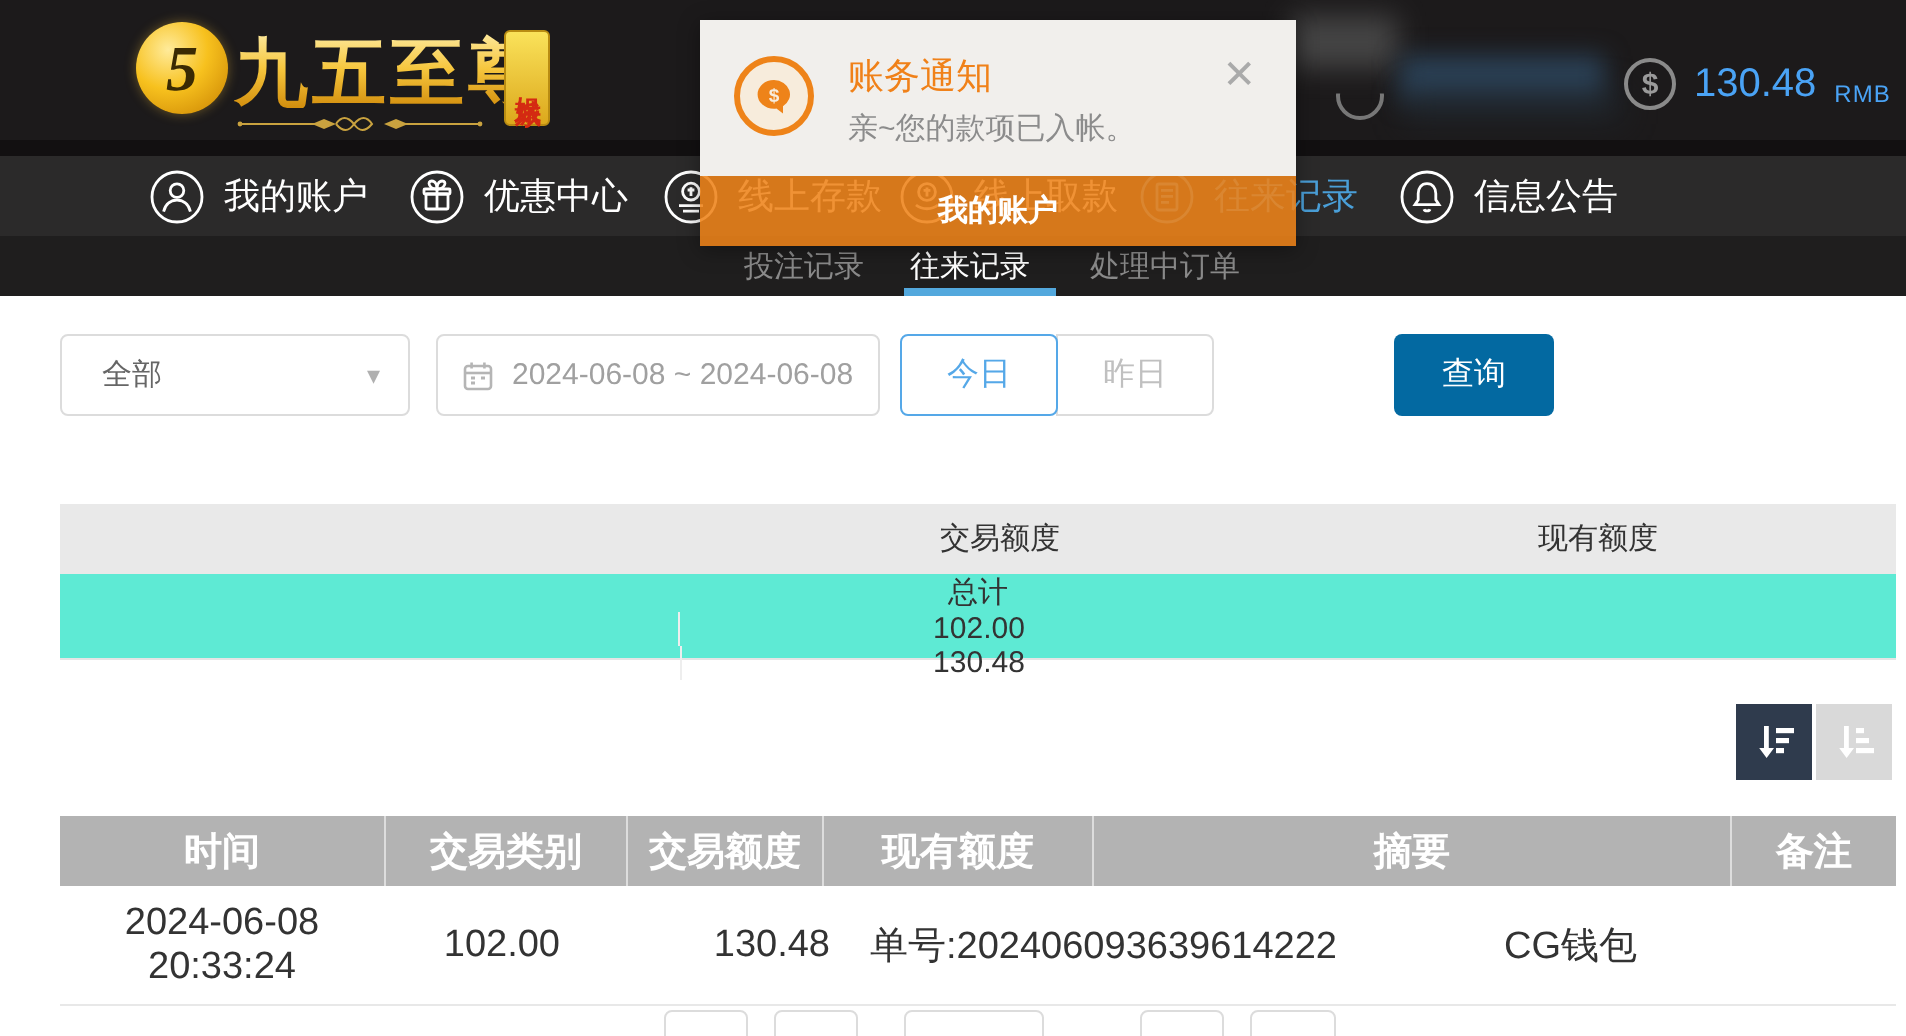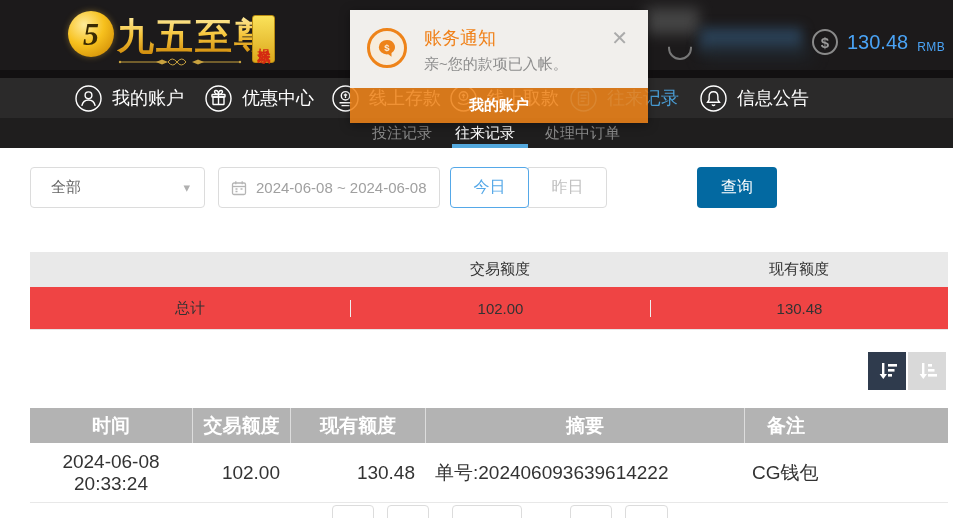--- a/index.html
+++ b/index.html
@@ -75,21 +75,21 @@
   .quick button:first-child { border-radius:4px 0 0 4px; margin-left:0; }
   .quick button:last-child { border-radius:0 4px 4px 0; }
   .quick button.active { border-color:#55a8e8; color:#55a8e8; position:relative; z-index:1; border-radius:4px; }
   .search-btn {
     position:absolute; left:697px; top:167px; width:80px; height:41px;
     background:#0369a1; border:none; border-radius:4px; color:#fff; font-size:16px; cursor:pointer; font-family:inherit;
   }
   
   .sum { position:absolute; left:30px; top:252px; width:918px; font-size:15px; color:#333; }
   .sum-head { display:flex; height:35px; background:#e9e9e9; align-items:center; }
-  .sum-row { display:flex; height:43px; background:#ef4444; align-items:center; border-bottom:1px solid #e5e5e5; }
+  .sum-row { display:flex; height:43px; background:#5eead4; align-items:center; border-bottom:1px solid #e5e5e5;flex-direction:column; }
   .sum .c1 { width:320px; text-align:center; }
   .sum .c2 { width:300px; text-align:center; border-left:1px solid #eee; }
   .sum .c3 { width:298px; text-align:center; border-left:1px solid #eee; }
   .sum-head .c2, .sum-head .c3 { border-left:none; }
   
   .sorts { position:absolute; left:868px; top:352px; display:flex; gap:2px; }
   .sort-btn { width:38px; height:38px; border:none; display:flex; align-items:center; justify-content:center; cursor:pointer; }
   .sort-btn.desc { background:#2f3b4d; }
   .sort-btn.asc { background:#d9d9d9; }
   
@@ -274,20 +274,21 @@
           <rect x="13" y="5" width="4" height="2.6"></rect>
           <rect x="13" y="10" width="6.5" height="2.6"></rect>
           <rect x="13" y="15" width="9" height="2.6"></rect>
         </svg>
     </button>
   </div>
 
   <div class="rt">
     <div class="rt-head">
       <div class="w1">时间</div>
+      <div class="w2">交易类别</div>
       <div class="w3">交易额度</div>
       <div class="w4">现有额度</div>
       <div class="w5">摘要</div>
       <div class="w6">备注</div>
     </div>
     <div class="rt-row">
       <div class="w1">2024-06-08 20:33:24</div>
       <div class="w3">102.00</div>
       <div class="w4">130.48</div>
       <div class="w5">单号:202406093639614222</div>

